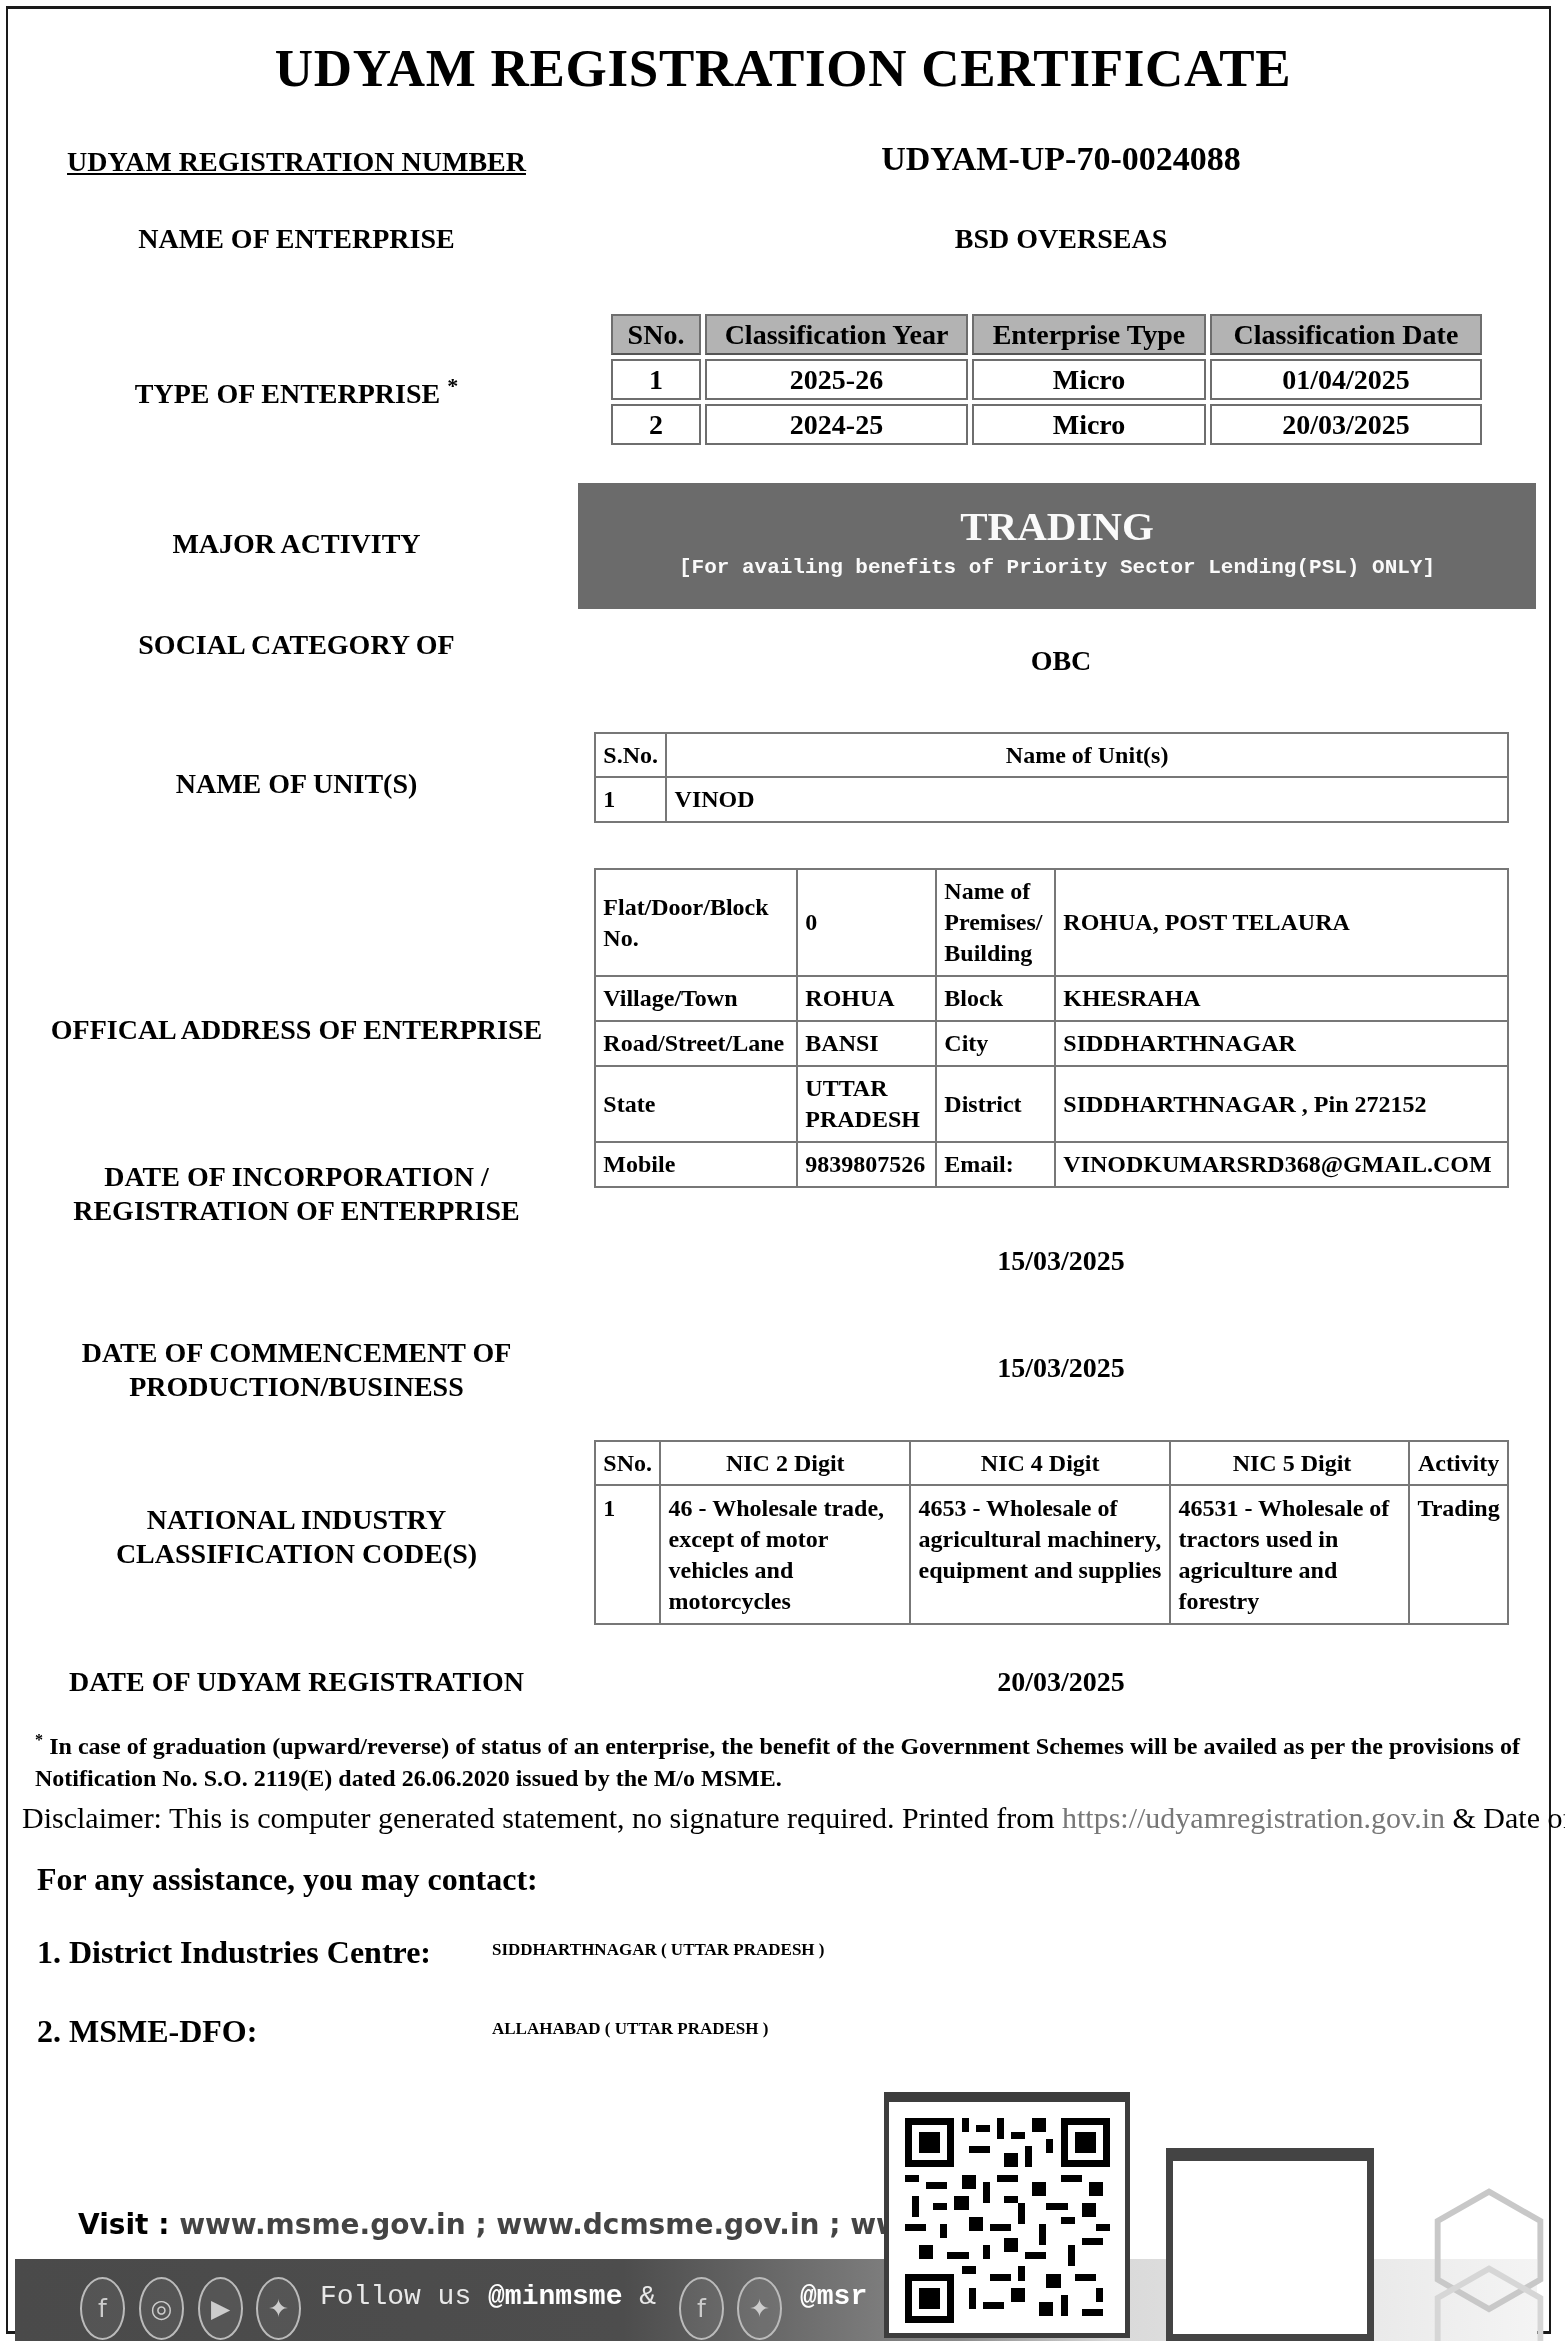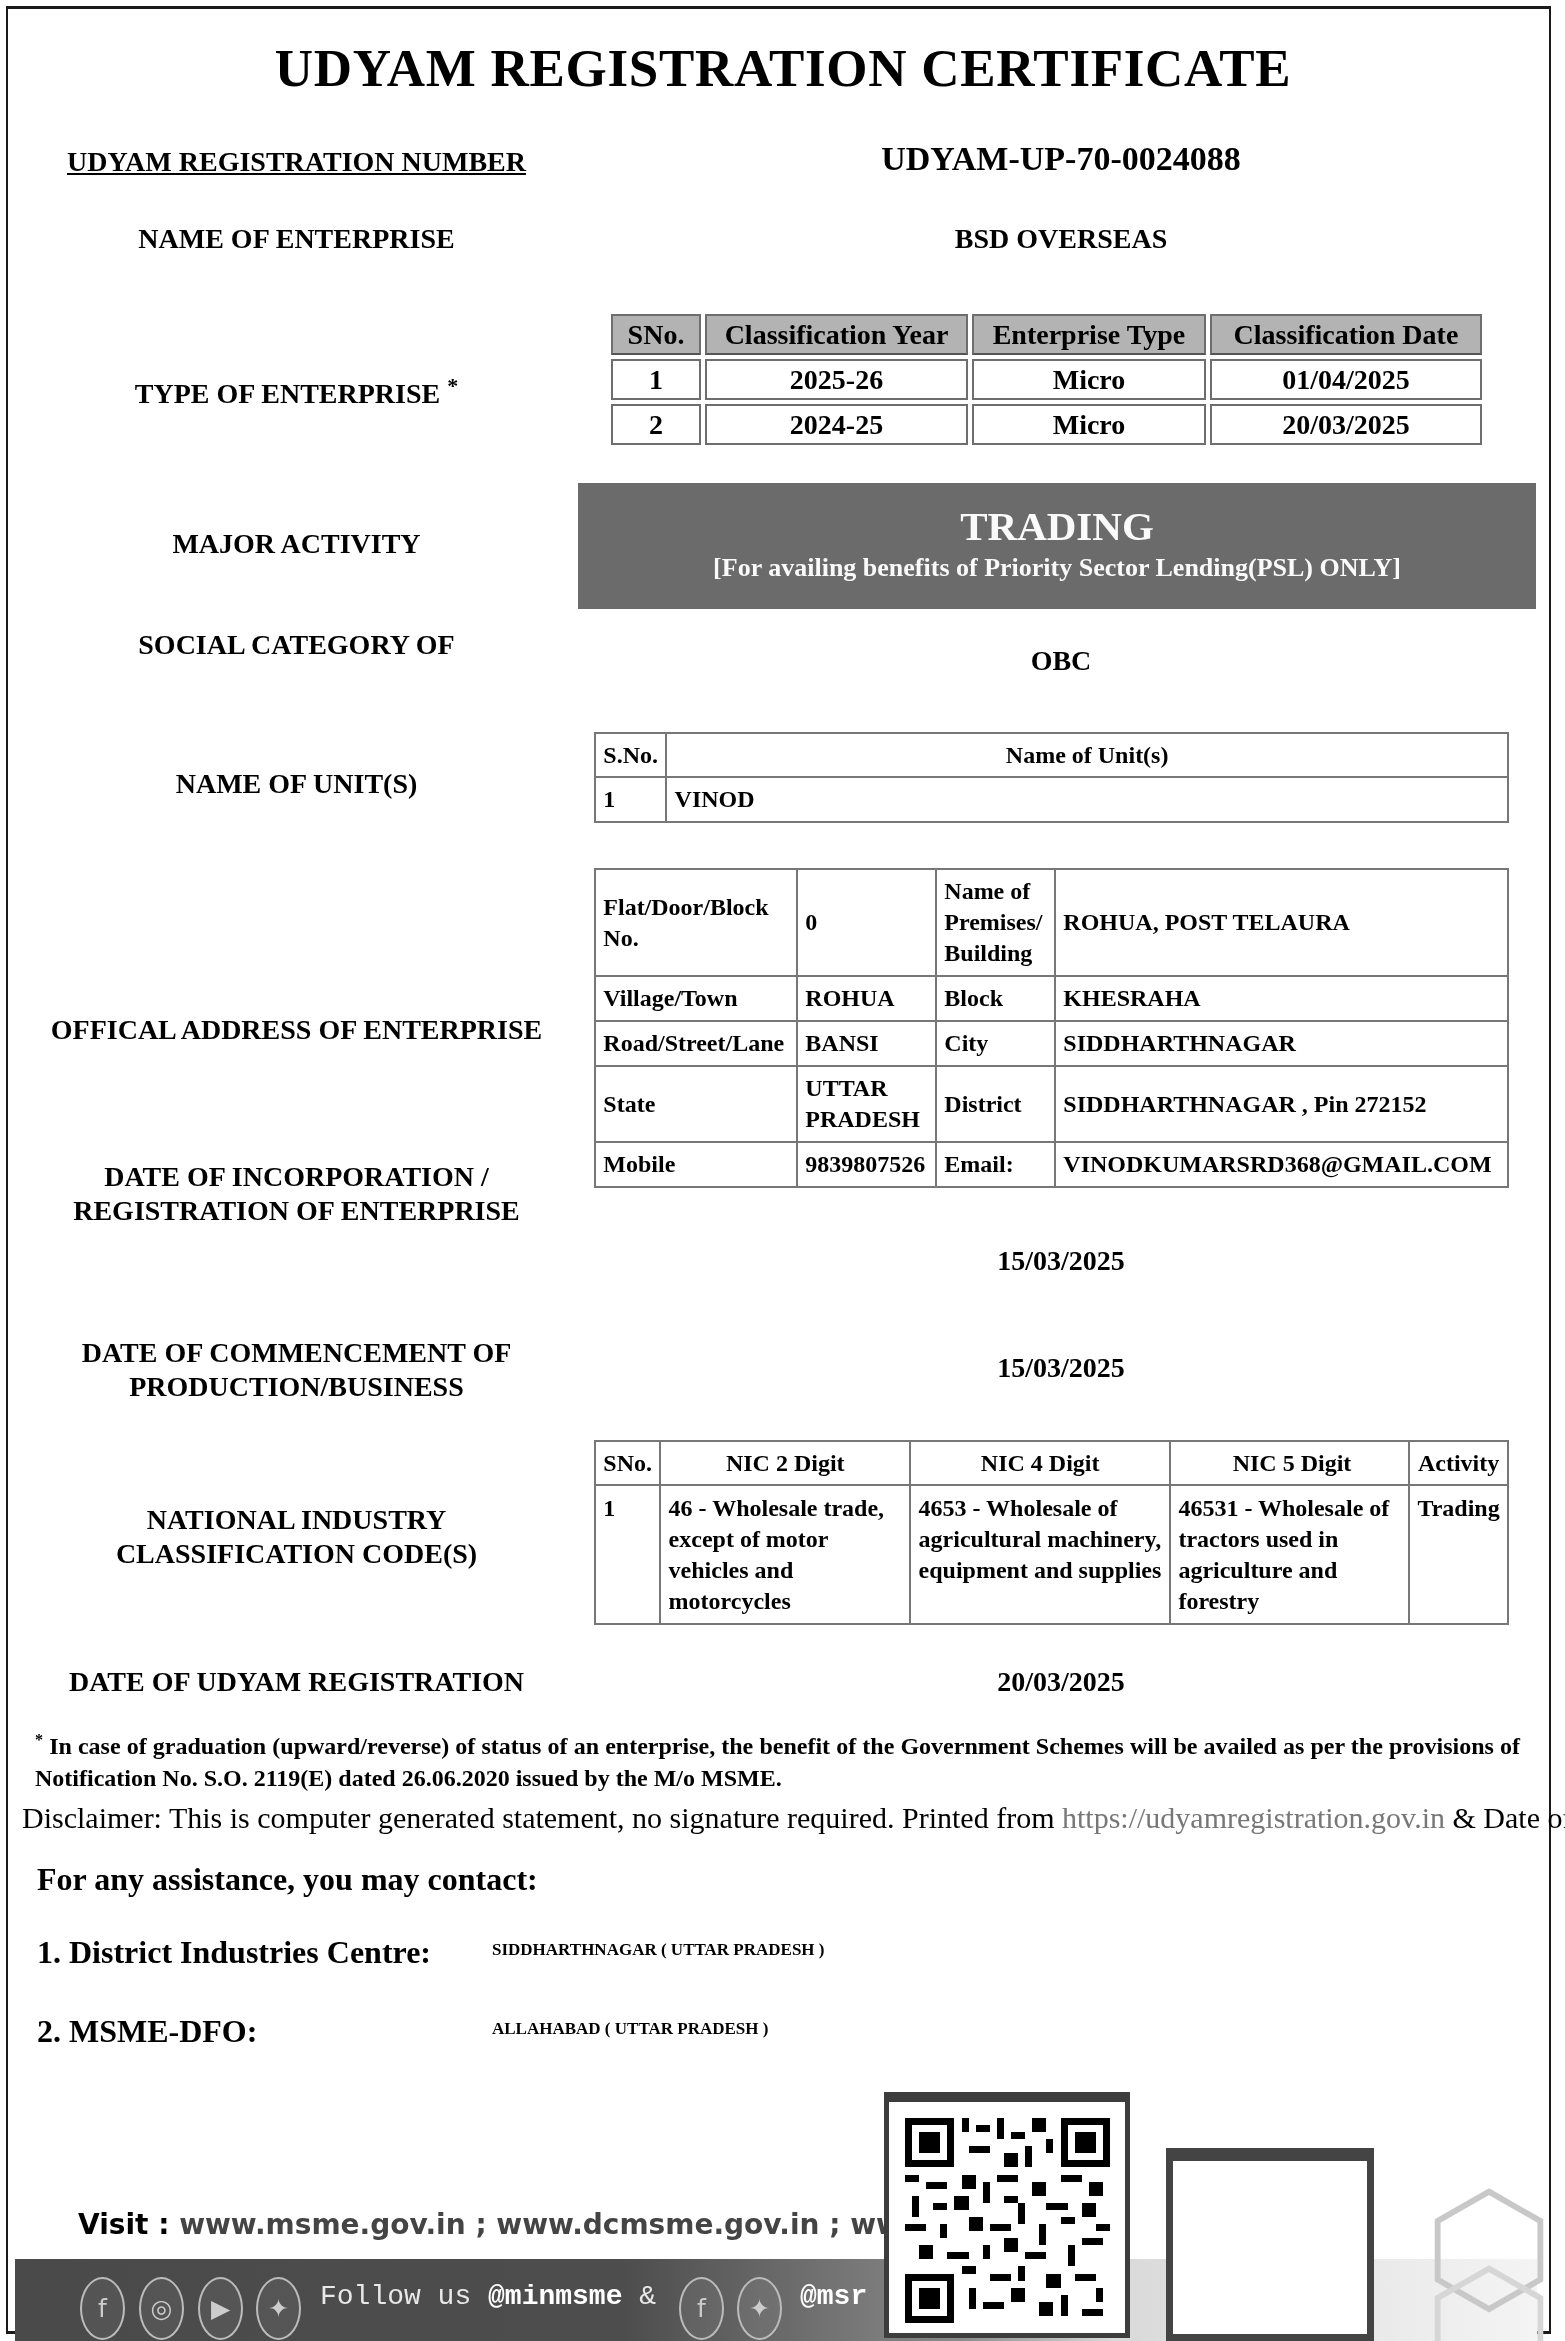--- a/index.html
+++ b/index.html
@@ -8,21 +8,21 @@
   .page { position: absolute; left: 5.9px; top: 5.9px; width: 1545px; height: 2328px; border: 2.2px solid #1a1a1a; border-top-width: 3.7px; border-bottom-width: 3.7px; }
   .title { position: absolute; top: 38px; left: 0; width: 100%; text-align: center; font-size: 53px; font-weight: bold; letter-spacing: 0.7px; }
   .lbl { position: absolute; font-weight: bold; font-size: 28px; text-align: center; line-height: 34px; }
   .val { position: absolute; font-weight: bold; font-size: 28px; text-align: center; line-height: 34px; }
   table { border-collapse: separate; font-weight: bold; }
   .cls-table { position: absolute; left: 607px; top: 310px; border-spacing: 4.4px; font-size: 28px; }
   .cls-table th { background: #b3b3b3; border: 2.2px solid #6e6e6e; border-bottom-color: #555; height: 41px; padding: 0 14.6px; text-align: center; }
   .cls-table td { border: 2.2px solid #6e6e6e; height: 41px; text-align: center; background: #fff; }
   .activity-box { position: absolute; left: 578px; top: 483px; width: 958px; height: 126px; background: #6b6b6b; color: #fafafa; text-align: center; }
   .activity-box .main { font-size: 41px; font-weight: bold; padding-top: 20.5px; line-height: 45px; }
-  .activity-box .sub { font-size: 26px; font-weight: bold; line-height: 37px; }
+  .activity-box .sub { font-size: 21px; font-weight: bold; line-height: 37px; font-family: Liberation Mono, monospace; }
   .grid { position: absolute; border-collapse: collapse; font-size: 24px; }
   .grid td, .grid th { border: 2.2px solid #777; padding: 4.4px 7.3px; vertical-align: middle; text-align: left; line-height: 31px; }
   .units { left: 594px; top: 732px; width: 915px; }
   .units th { height: 44px; }
   .units td { height: 45px; }
   .addr { left: 594px; top: 868px; width: 915px; }
   .nic { left: 594px; top: 1440px; width: 915px; }
   .nic th { text-align: center; height: 44px; }
   .nic td { vertical-align: top; padding-top: 7.3px; }
   .note { position: absolute; left: 35px; top: 1724px; width: 1485px; font-size: 24px; font-weight: bold; line-height: 32px; text-align: justify; }

